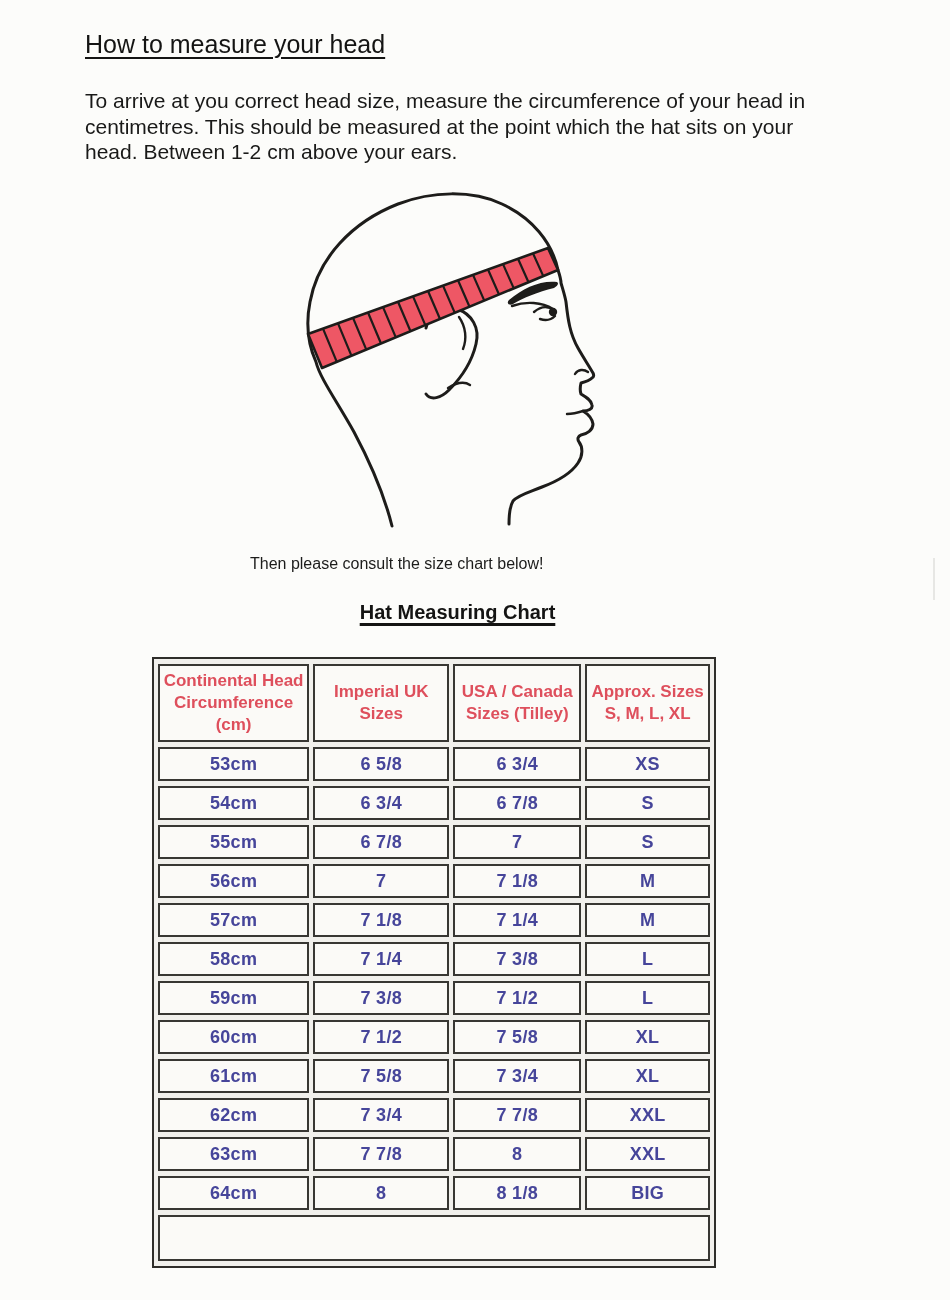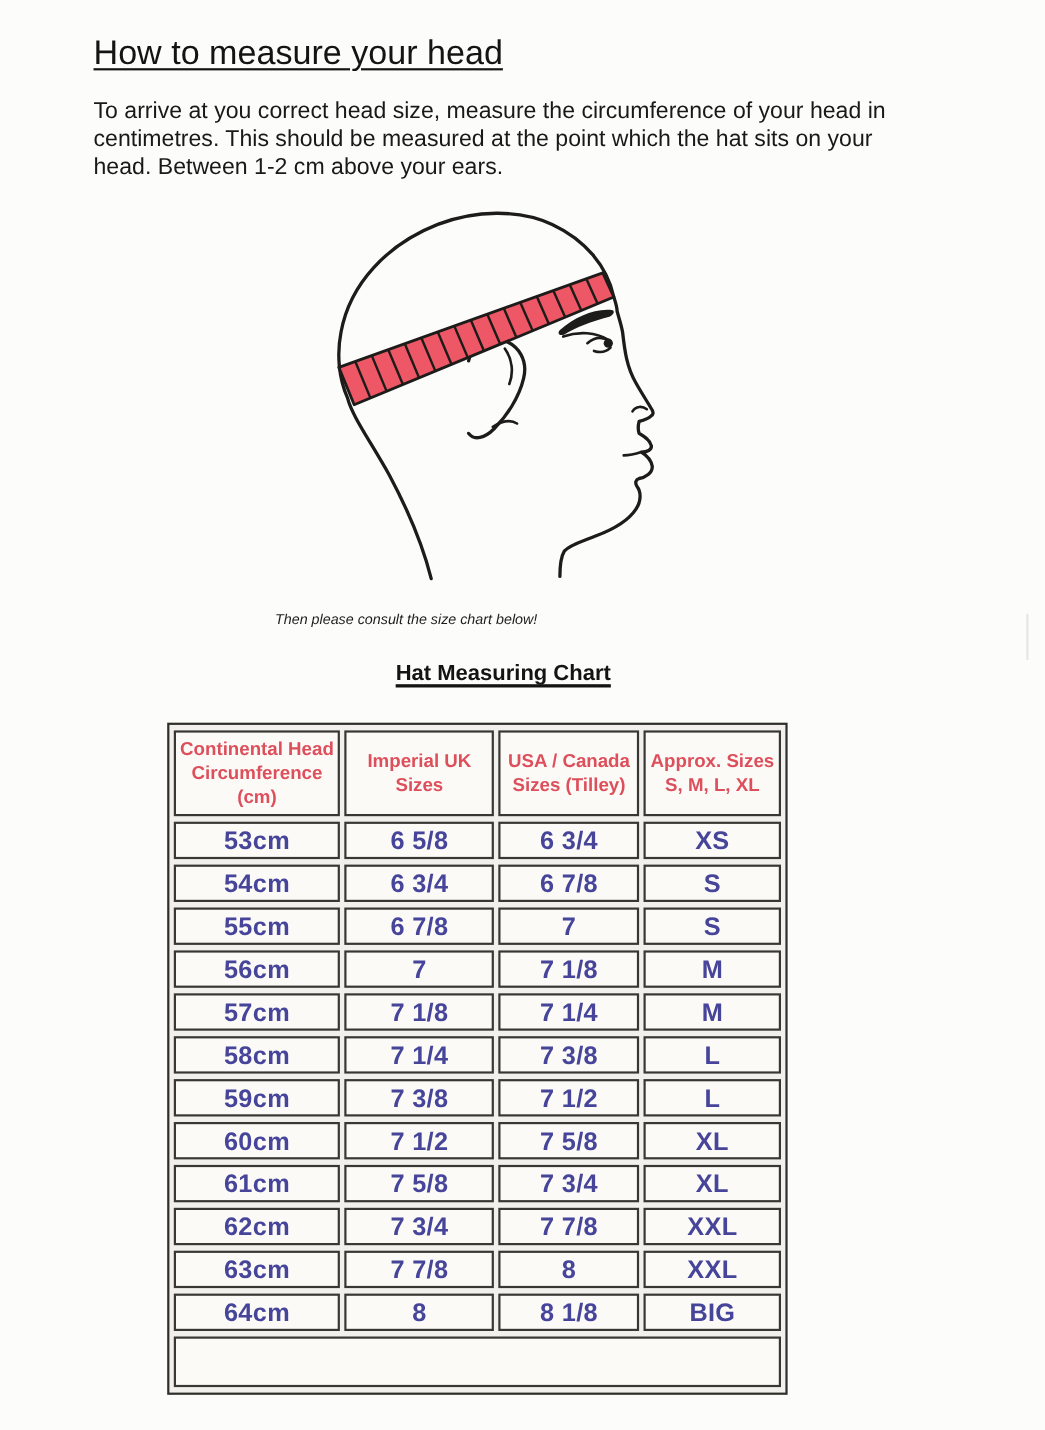--- a/index.html
+++ b/index.html
@@ -8,37 +8,37 @@
     width:950px;height:1300px;
     margin:0 auto;
     background:#fcfcfa;
     font-family:"Liberation Sans",sans-serif;
     color:#1a1a1a;
     overflow:hidden;
   }
   .heading{
     position:absolute;left:85px;top:30px;
     margin:0;
-    font-size:31px;font-weight:400;color:#141413;
+    font-size:25px;font-weight:400;color:#141413;
     text-decoration:underline;
     text-underline-offset:4px;
     text-decoration-thickness:2px;
   }
   .intro{
     position:absolute;left:85px;top:88px;
     font-size:21px;line-height:25.5px;color:#191918;
     white-space:nowrap;
   }
   .figure{
     position:absolute;left:280px;top:178px;
     width:400px;height:380px;
   }
   .caption{
     position:absolute;left:250px;top:555px;
-    font-size:13px;font-style:italic;color:#1c1c1b;
+    font-size:16px;color:#1c1c1b;
     white-space:nowrap;
   }
   .chart-title{
     position:absolute;left:152px;top:601px;width:611px;
     margin:0;text-align:center;
     font-size:20px;font-weight:700;color:#141413;
     text-decoration:underline;
     text-underline-offset:4px;
     text-decoration-thickness:2.5px;
   }
@@ -63,21 +63,21 @@
   .table-wrap th{
     height:74px;
     color:#de4f5c;
     font-size:17px;font-weight:700;
     line-height:1.3;
     white-space:pre-line;
   }
   .table-wrap td{
     height:30px;
     color:#46459a;
-    font-size:23px;font-weight:700;
+    font-size:18px;font-weight:700;
     letter-spacing:.3px;
   }
   .table-wrap tfoot td{height:42px;background:#fbfaf7;}
   .scan-artifact{
     position:absolute;left:933px;top:558px;width:2px;height:42px;
     background:#d6d6d2;opacity:.55;
   }
   svg .ink{stroke:#1d1c1a;stroke-width:3;fill:none;stroke-linecap:round;stroke-linejoin:round;}
   svg .ink-thin{stroke:#1d1c1a;stroke-width:2.4;fill:none;stroke-linecap:round;}
 </style>

